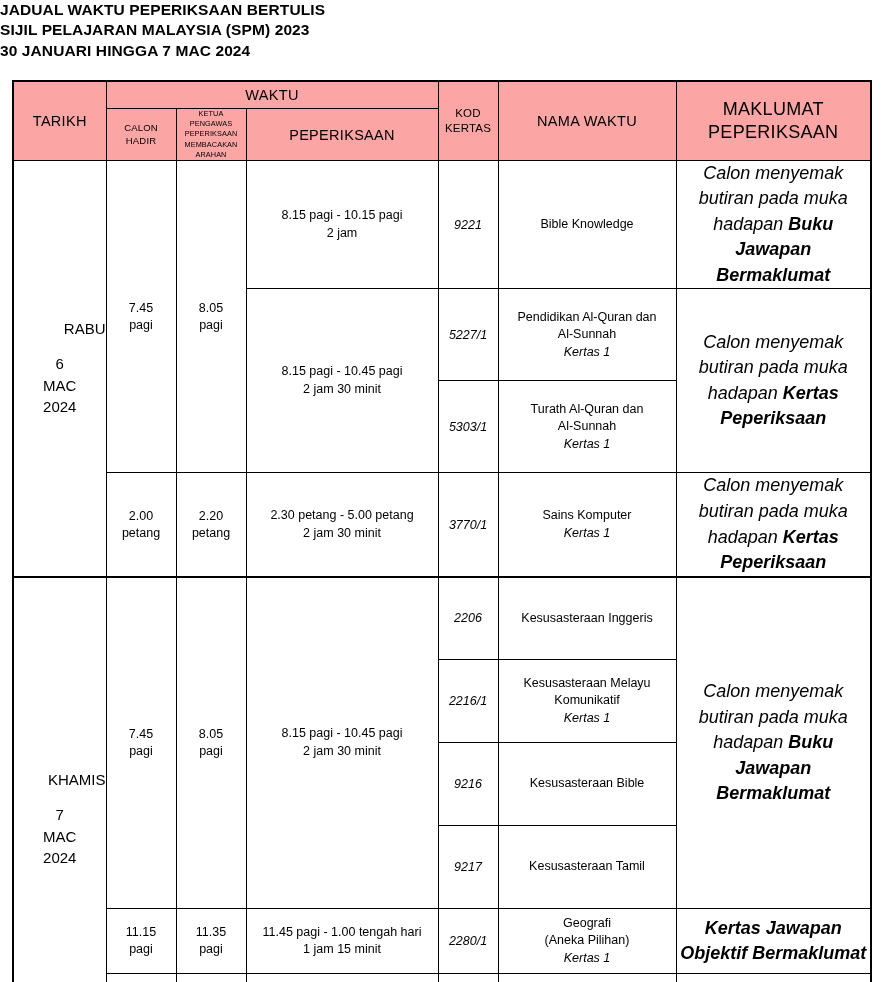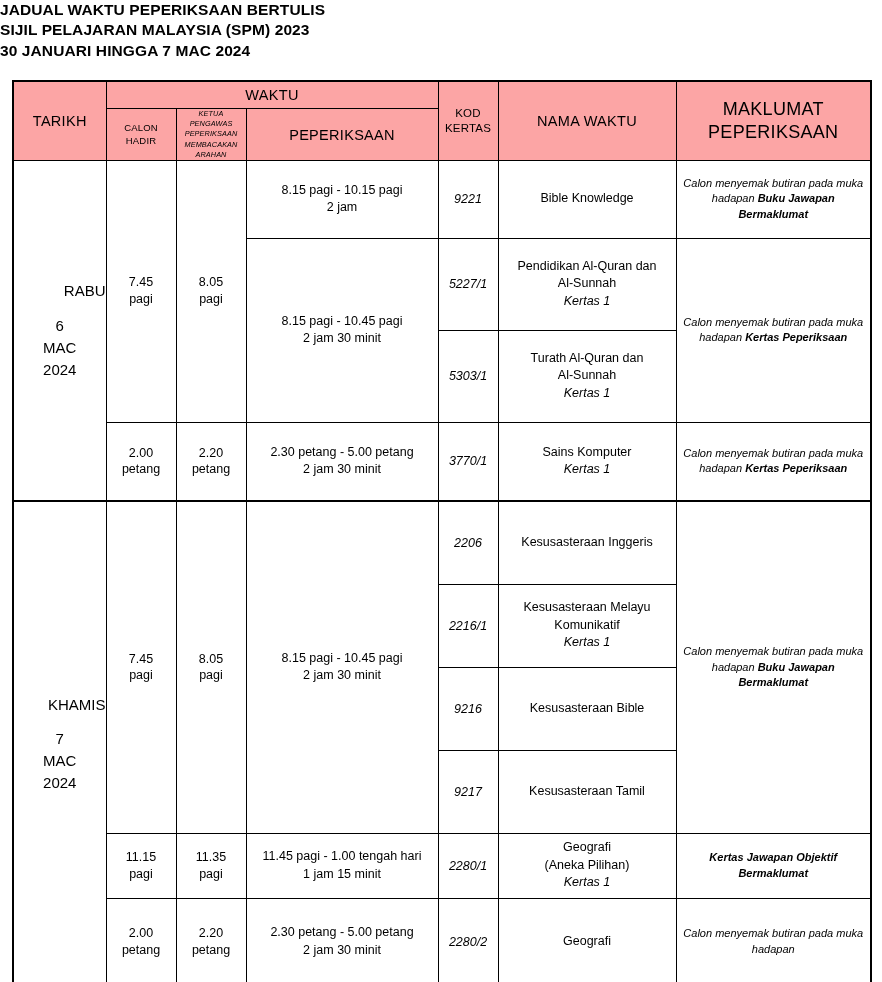--- a/index.html
+++ b/index.html
@@ -68,21 +68,20 @@
   }
   th.h-calon {
     font-size: 9.5px;
     line-height: 1.35;
     letter-spacing: 0.2px;
   }
   th.h-ketua {
     font-size: 7.3px;
     line-height: 1.38;
     letter-spacing: 0.1px;
-    font-style: italic;
   }
   th.h-peperiksaan {
     font-size: 14.5px;
     letter-spacing: 0.3px;
   }
   th.h-kod {
     font-size: 11.5px;
     line-height: 1.3;
     letter-spacing: 0.2px;
   }
@@ -119,21 +118,21 @@
     font-style: italic;
   }
   td.c-paper {
     font-size: 12.5px;
     line-height: 1.4;
   }
   td.c-paper .kertas {
     font-style: italic;
   }
   td.c-info {
-    font-size: 11px;
+    font-size: 18px;
     line-height: 1.42;
     font-style: italic;
     padding: 0 9px;
   }
   td.c-info b {
     font-weight: bold;
     font-style: italic;
   }
   td.c-info.all-bold {
     font-weight: bold;

